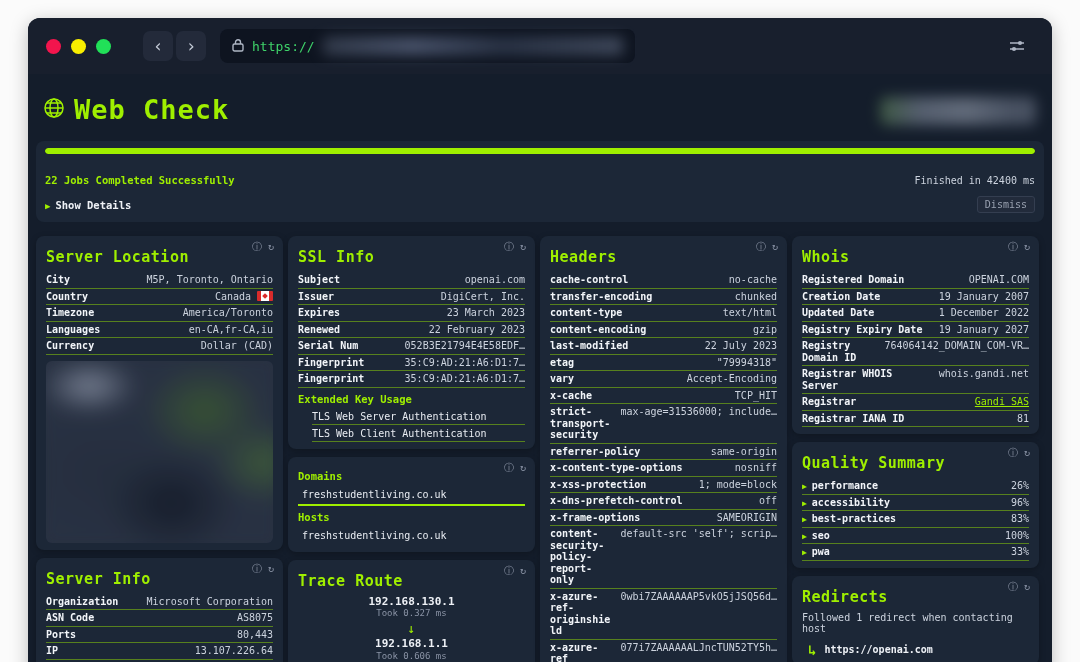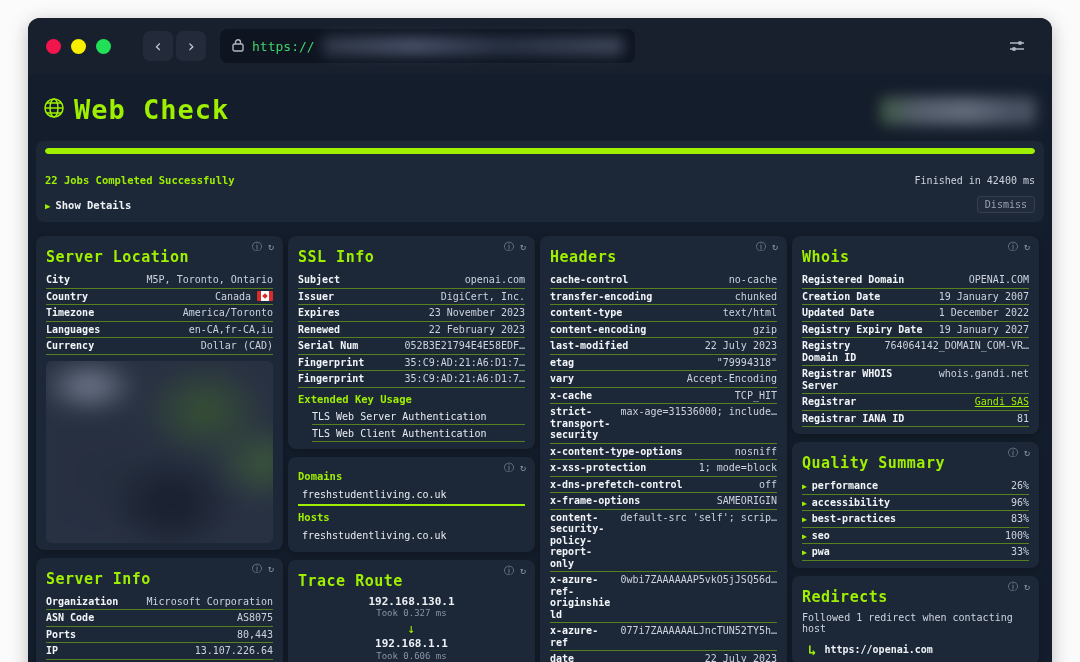--- a/index.html
+++ b/index.html
@@ -240,21 +240,21 @@
               <div class="kv-row">
                 <span class="kv-label">Subject</span>
                 <span class="kv-value">openai.com</span>
               </div>
               <div class="kv-row">
                 <span class="kv-label">Issuer</span>
                 <span class="kv-value">DigiCert, Inc.</span>
               </div>
               <div class="kv-row">
                 <span class="kv-label">Expires</span>
-                <span class="kv-value">23 November 2023</span>
+                <span class="kv-value">23 March 2023</span>
               </div>
               <div class="kv-row">
                 <span class="kv-label">Renewed</span>
                 <span class="kv-value">22 February 2023</span>
               </div>
               <div class="kv-row">
                 <span class="kv-label">Serial Num</span>
                 <span class="kv-value">052B3E21794E4E58EDF…</span>
               </div>
               <div class="kv-row">
@@ -346,20 +346,24 @@
               </div>
               <div class="kv-row">
                 <span class="kv-label">x-cache</span>
                 <span class="kv-value">TCP_HIT</span>
               </div>
               <div class="kv-row">
                 <span class="kv-label">strict-transport-security</span>
                 <span class="kv-value">max-age=31536000; include…</span>
               </div>
               <div class="kv-row">
+                <span class="kv-label">referrer-policy</span>
+                <span class="kv-value">same-origin</span>
+              </div>
+              <div class="kv-row">
                 <span class="kv-label">x-content-type-options</span>
                 <span class="kv-value">nosniff</span>
               </div>
               <div class="kv-row">
                 <span class="kv-label">x-xss-protection</span>
                 <span class="kv-value">1; mode=block</span>
               </div>
               <div class="kv-row">
                 <span class="kv-label">x-dns-prefetch-control</span>
                 <span class="kv-value">off</span>

